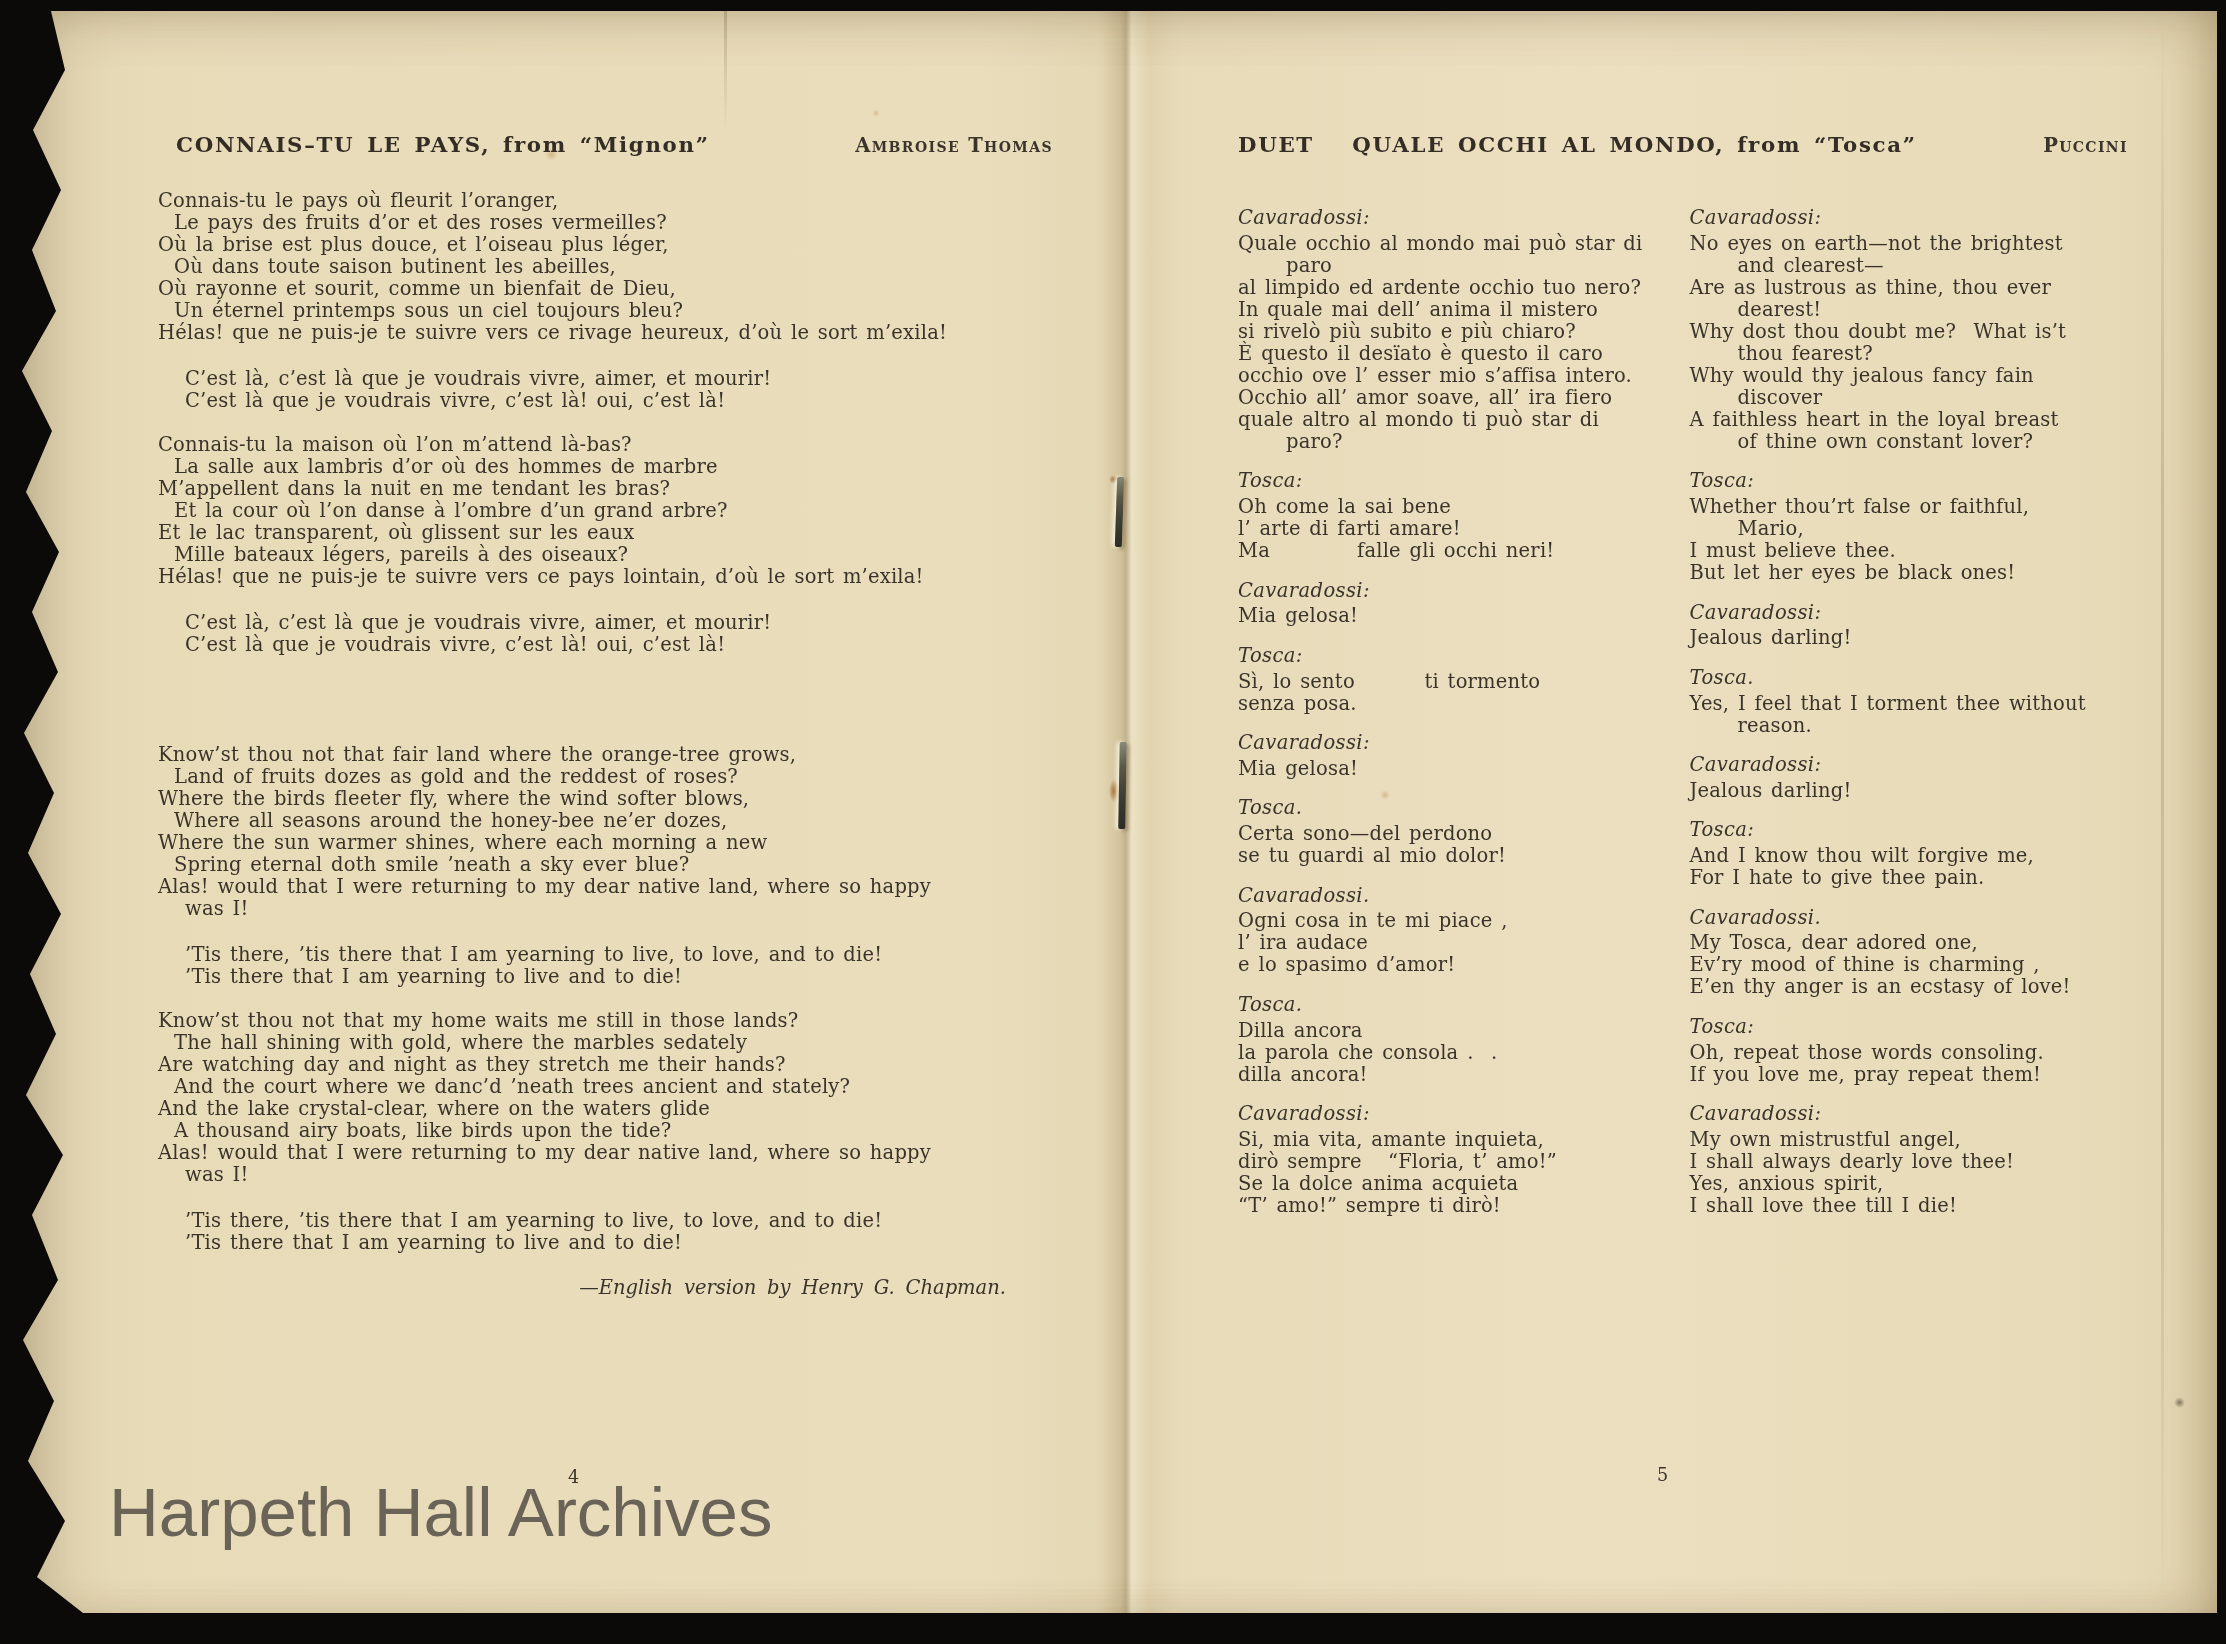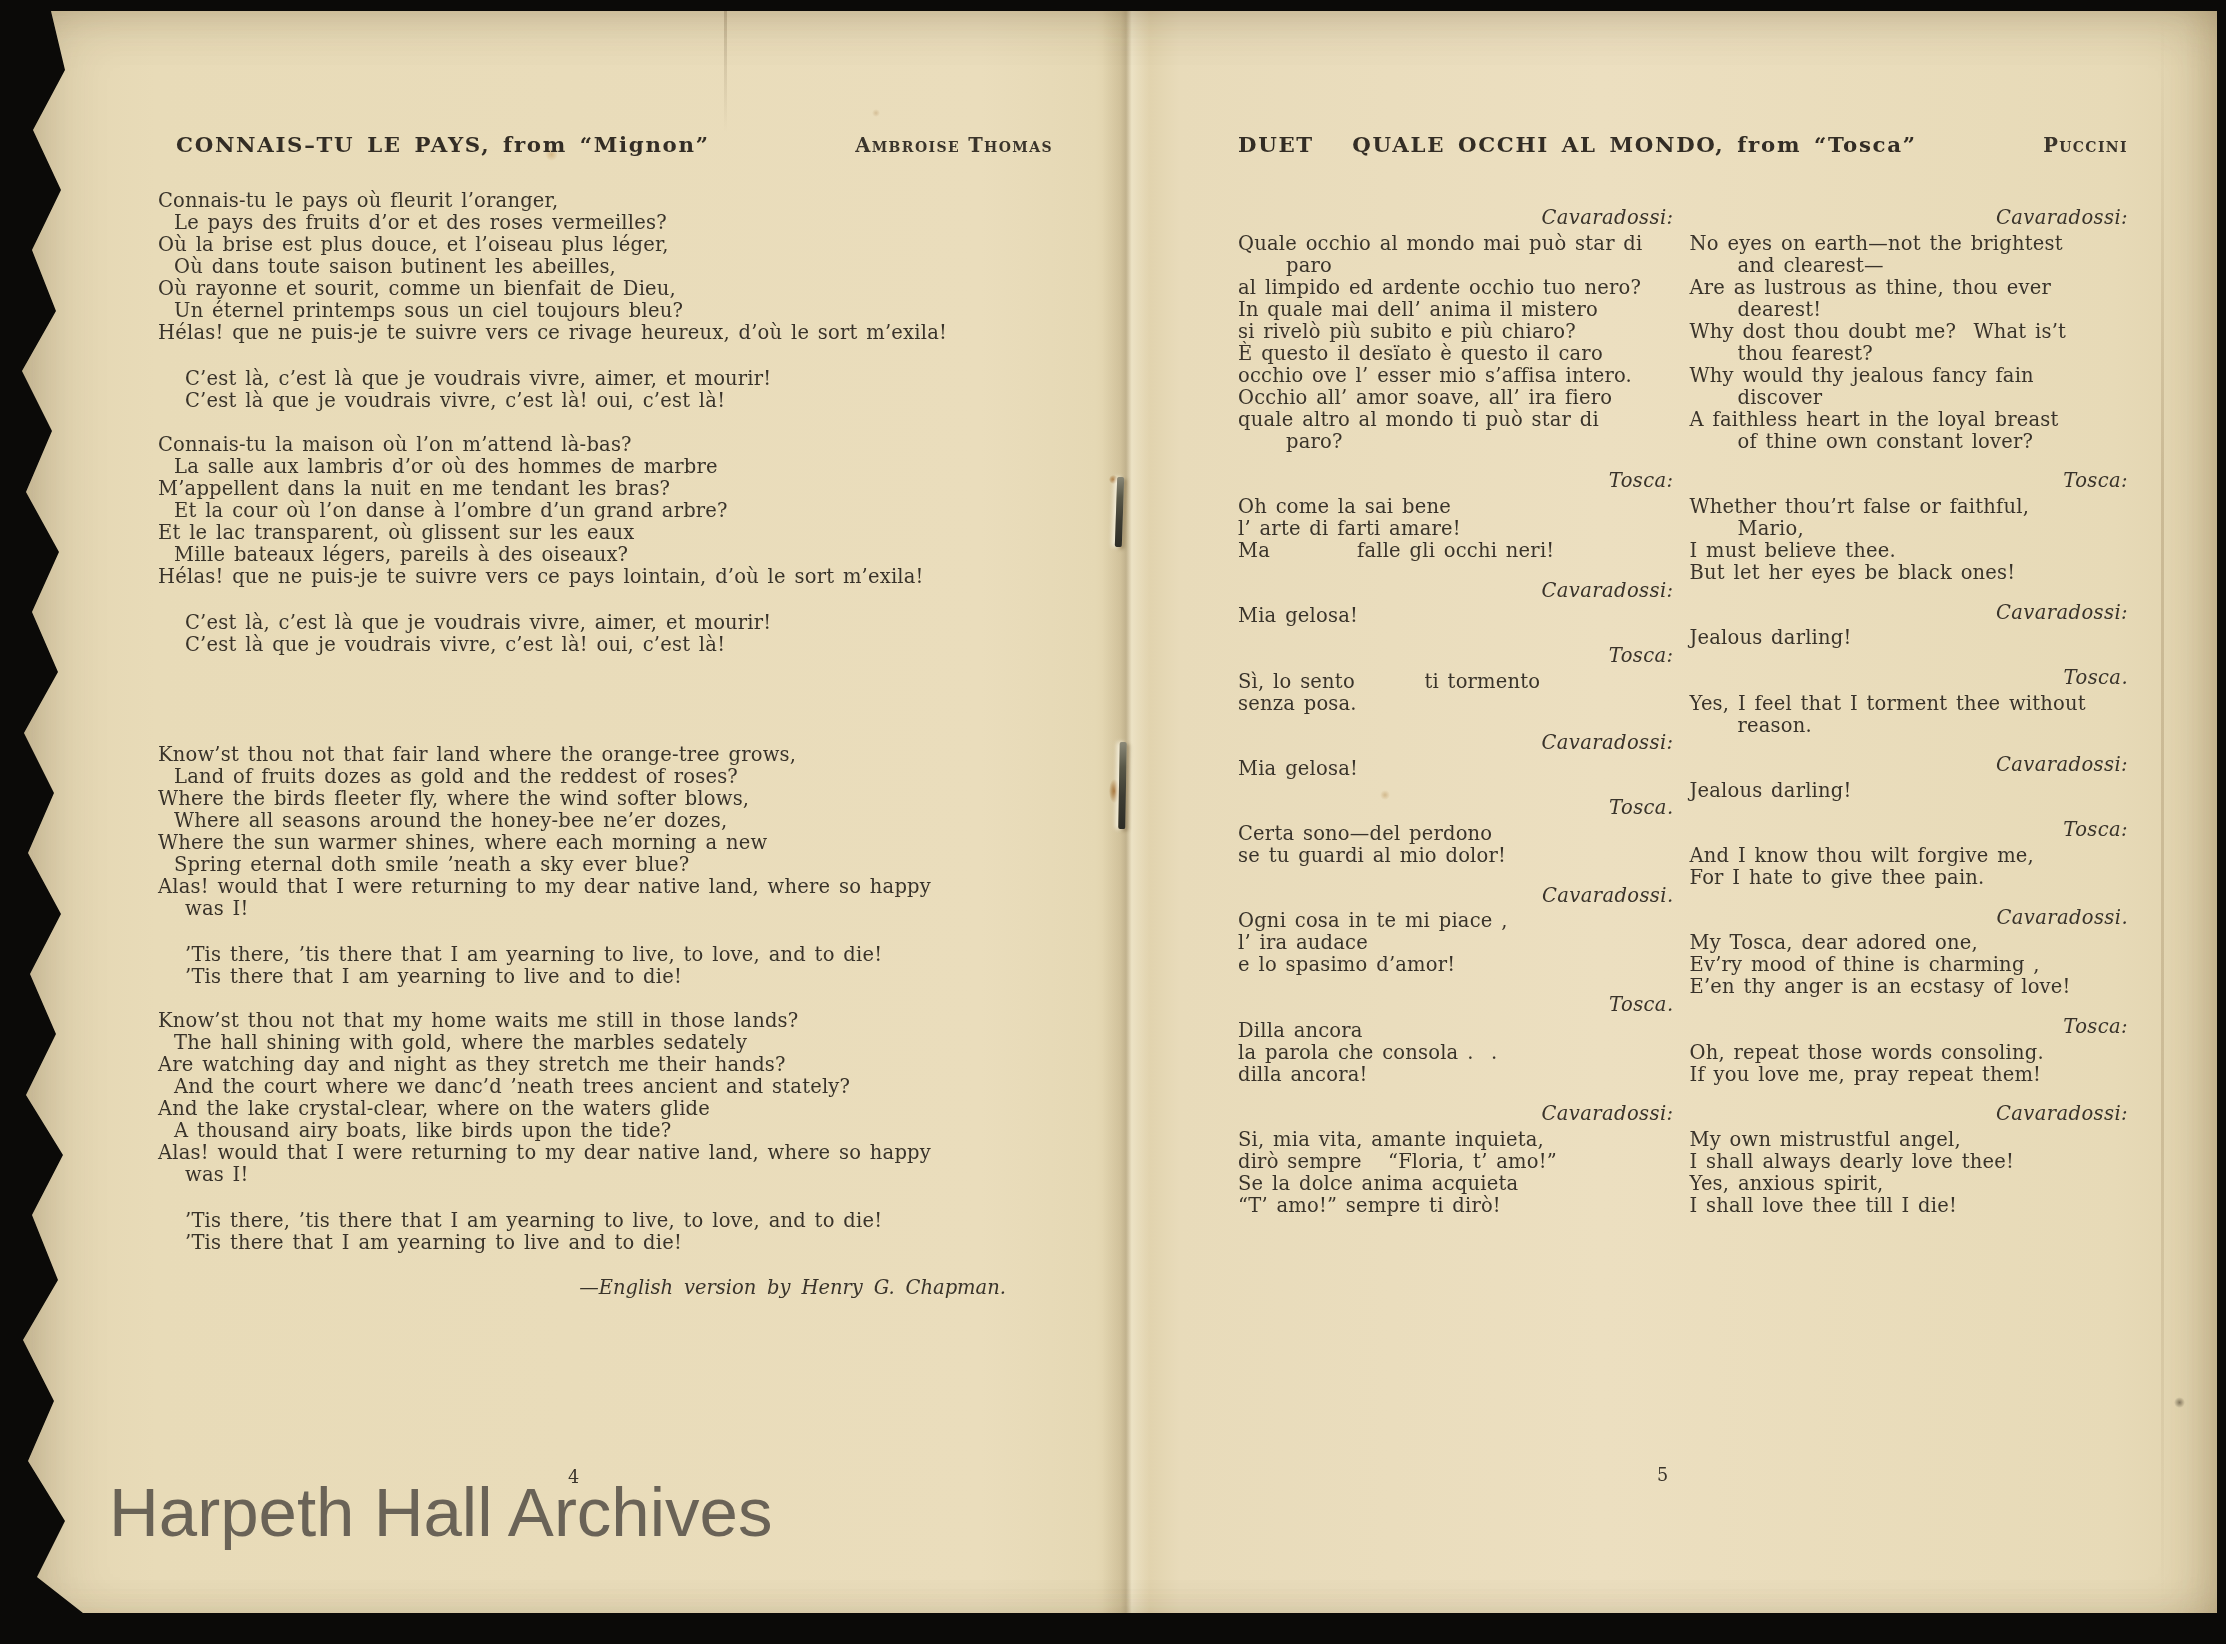--- a/index.html
+++ b/index.html
@@ -64,21 +64,21 @@
   .stanza[data-type="refrain"] { margin-bottom:22px; }
   .page-left-content .ind1 { padding-left:16px; }
   .page-left-content .ind2 { padding-left:27px; }
   .attribution { font-style:italic; font-size:19.5px; text-align:right; padding-right:56px; margin-top:11px; word-spacing:4.6px; }
   
   .page-right-content { left:1238px; top:132px; width:890px; }
   .columns { display:flex; gap:16px; margin-top:50px; }
   .col { width:436px; }
   .col.en { width:439px; }
   .speech { margin-bottom:17.6px; }
-  .speaker { font-style:italic; font-size:19.5px; line-height:22px; margin-bottom:3.7px; letter-spacing:0.4px;text-align:right; }
+  .speaker { font-style:italic; font-size:19.5px; line-height:22px; margin-bottom:3.7px; letter-spacing:0.4px; }
   .page-right-content .ind2 { padding-left:48px; }
   
   .folio { position:absolute; font-size:17.6px; color:#3a342b; }
   .folio.f4 { left:568px; top:1467px; }
   .folio.f5 { left:1657px; top:1465px; }
   .watermark {
     position:absolute; left:109px; top:1473px; z-index:5;
     font-family:"Liberation Sans","DejaVu Sans",sans-serif;
     font-size:69px; font-weight:400; color:rgba(84,78,69,.85); letter-spacing:0;
     white-space:pre;

